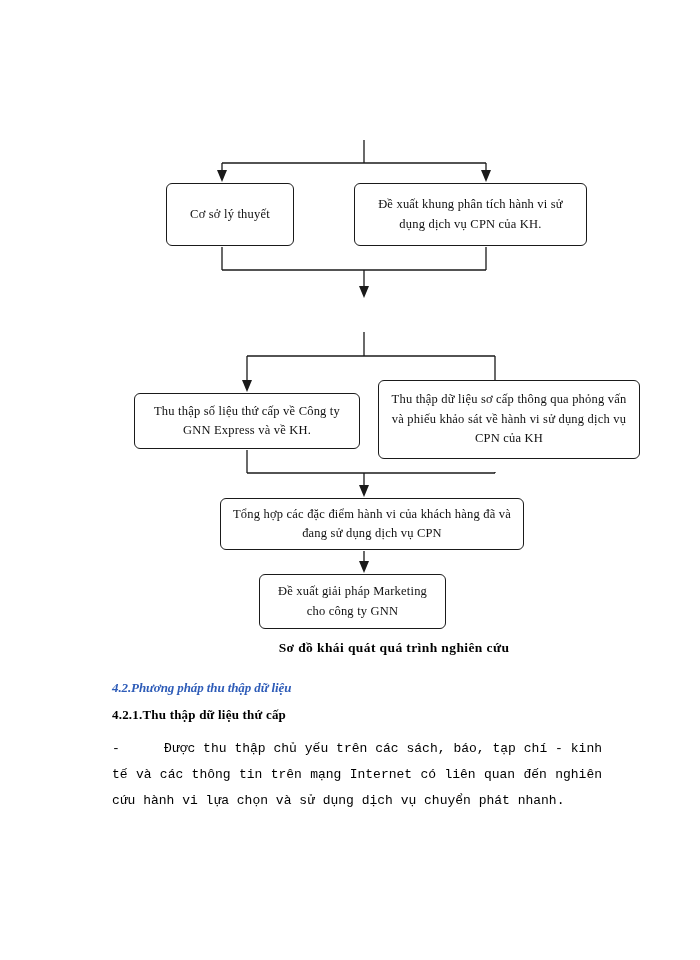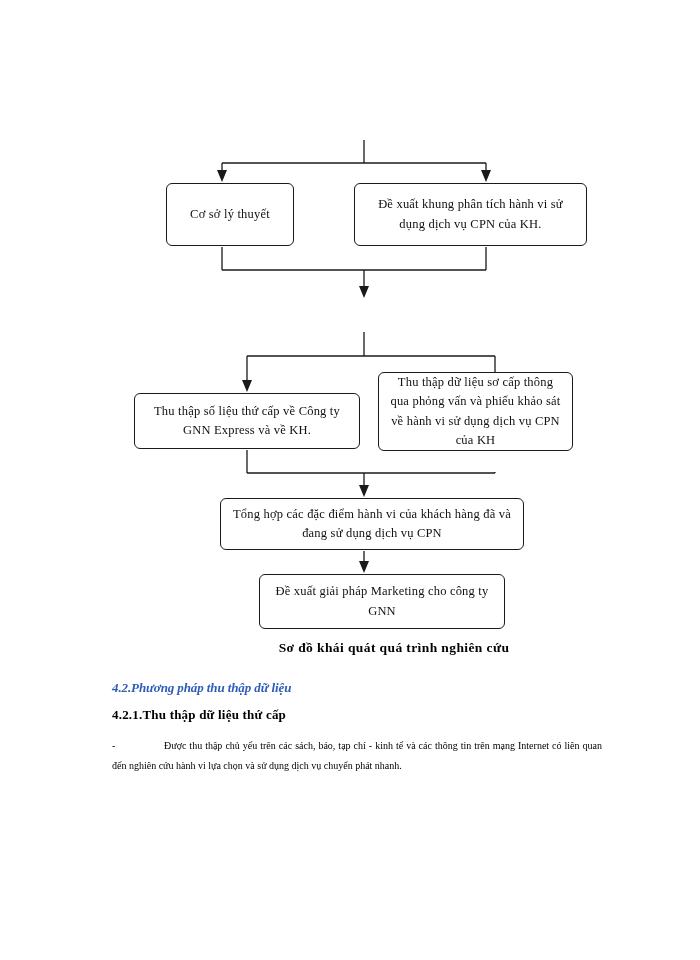--- a/index.html
+++ b/index.html
@@ -54,23 +54,23 @@
     letter-spacing: 0.2px;
     color: #101010;
   }
   .node span { display: block; }
 
   
   #node-theory      { left: 166px; top: 183px; width: 128px; height: 63px; }
   #node-framework   { left: 354px; top: 183px; width: 233px; height: 63px; border-radius: 6px; }
   #node-method      { left: 245px; top: 299px; width: 238px; height: 32px; border-radius: 16px; }
   #node-secondary   { left: 134px; top: 393px; width: 226px; height: 56px; justify-content: center; }
-  #node-primary     { left: 378px; top: 372px; width: 195px; height: 79px; text-align: center; }
+  #node-primary     { left: 378px; top: 380px; width: 262px; height: 79px; text-align: center; }
   #node-synthesis   { left: 220px; top: 498px; width: 304px; height: 52px; }
-  #node-solution    { left: 259px; top: 574px; width: 246px; height: 55px; }
+  #node-solution    { left: 259px; top: 574px; width: 187px; height: 55px; }
 
   .caption {
     position: absolute;
     left: 0;
     top: 640px;
     width: 700px;
     text-align: center;
     font-size: 13.5px;
     font-weight: bold;
     letter-spacing: 0.4px;
@@ -92,25 +92,26 @@
     letter-spacing: -0.1px;
     margin: 0 0 11px 0;
   }
   .h-sub {
     font-weight: bold;
     font-size: 13px;
     letter-spacing: 0.2px;
     margin: 0 0 13px 0;
   }
   .para {
-    font-size: 10px;
+    font-size: 13px;
     line-height: 2.0;
     text-align: justify;
     text-justify: inter-word;
     margin: 0 0 6px 0;
+    font-family: Liberation Mono, monospace;
   }
   .para .dash {
     display: inline-block;
     width: 52px;
   }
   .para .ind { display: inline; }
 </style>
 </head>
 <body>
 

